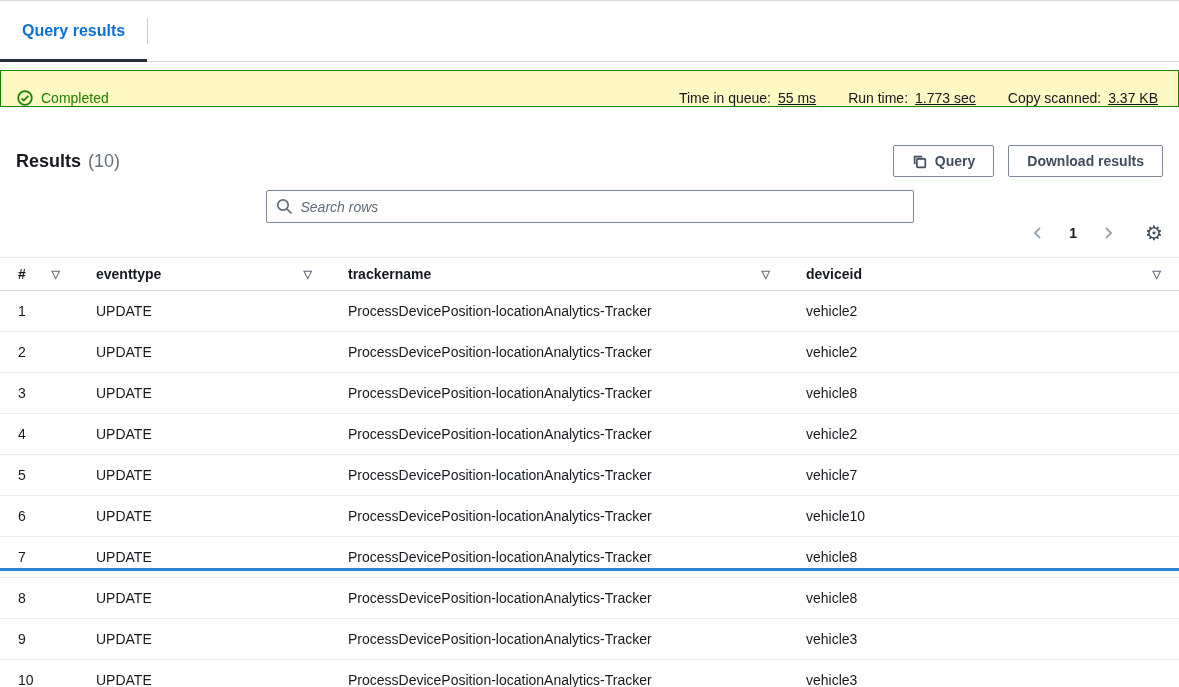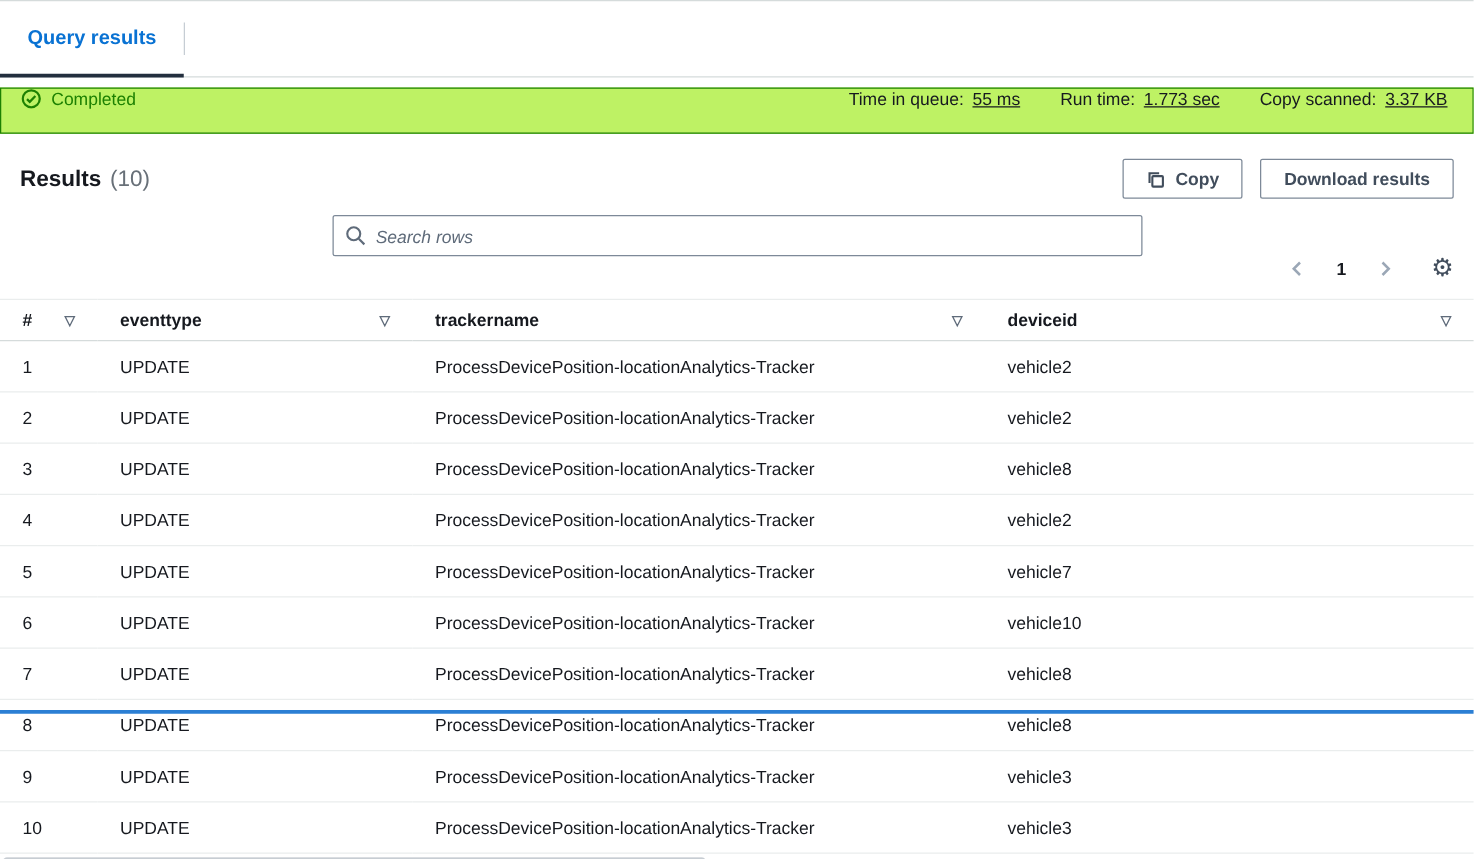--- a/index.html
+++ b/index.html
@@ -48,44 +48,45 @@
     width: 1px;
     background: #c6cdd4;
     align-self: center;
     height: 26px;
   }
 
   
   .flash {
     margin-top: 8px;
     border: 1px solid #1d8102;
-    background: #bef264;
+    background: #fef9c3;
     height: 37px;
     display: flex;
-    align-items: flex-start;
+    align-items: flex-end;
     padding: 0 20px 0 16px;
     font-size: 14px;
   }
   .flash-left { display: flex; align-items: center; gap: 8px; color: #1d8102; }
   .flash-left .check-icon { width: 16px; height: 16px; display: block; }
   .flash-metrics {
     margin-left: auto;
     display: flex;
     align-items: center;
     gap: 32px;
   }
   .metric { display: flex; align-items: baseline; gap: 7px; color: #16191f; }
   .metric .m-label { color: #16191f; }
   .metric .m-value { color: #16191f; font-weight: 400; text-decoration: underline; }
 
   
   .results-header {
     display: flex;
     align-items: center;
     padding: 20px 16px 0 16px;
+    margin-top: 18px;
   }
   .results-title { font-size: 18px; font-weight: 700; }
   .results-count { font-size: 18px; font-weight: 400; color: #687078; margin-left: 7px; }
   .header-buttons { margin-left: auto; display: flex; gap: 14px; }
   .btn {
     display: inline-flex;
     align-items: center;
     gap: 8px;
     height: 32px;
     padding: 0 18px;
@@ -233,21 +234,21 @@
 
   <div class="results-header">
     <span class="results-title">Results</span>
     <span class="results-count">(10)</span>
     <div class="header-buttons">
       <button class="btn">
         <svg width="15" height="15" viewBox="0 0 16 16">
           <rect x="5.2" y="5.2" width="9" height="9" rx="0.8" fill="none" stroke="currentColor" stroke-width="1.8"></rect>
           <path d="M11 2.8 H2.8 V11" fill="none" stroke="currentColor" stroke-width="1.8"></path>
         </svg>
-        <span>Copy</span>
+        <span>Query</span>
       </button>
       <button class="btn">
         <span>Download results</span>
       </button>
     </div>
   </div>
 
   <div class="toolbar">
     <div class="search-box">
       <svg class="search-icon" viewBox="0 0 17 17">

